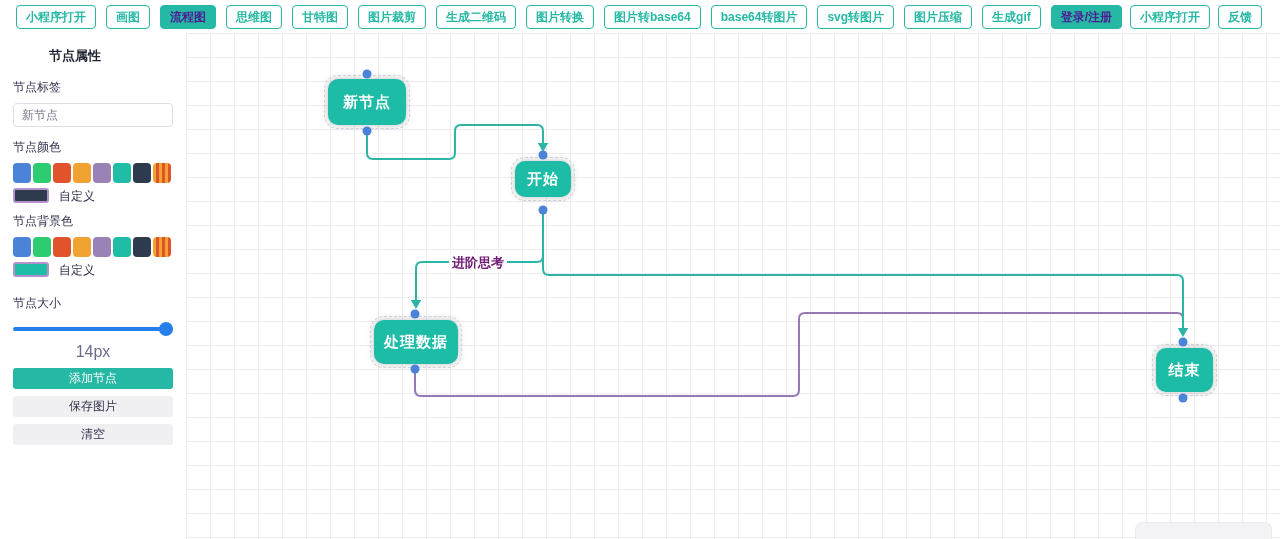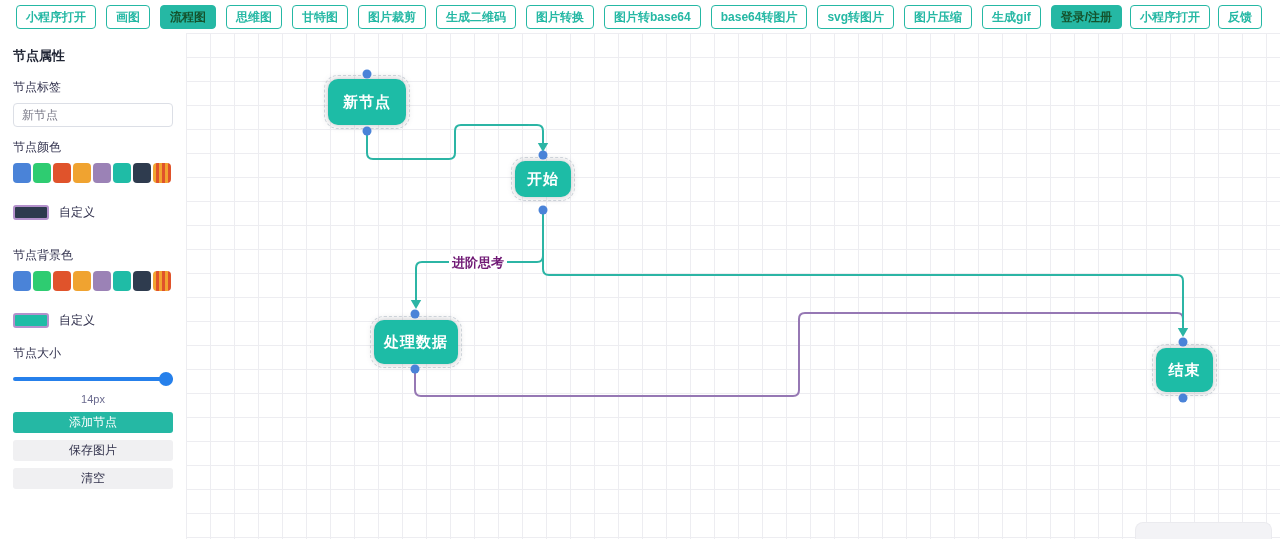--- a/index.html
+++ b/index.html
@@ -23,54 +23,54 @@
     background:#fff; display:flex; align-items:center;
     padding:0 18px 0 16px; z-index:5;
   }
   .tb-group { display:flex; gap:10px; align-items:center; }
   .tb-right { margin-left:auto; display:flex; gap:8px; align-items:center; }
   .btn {
     font-size:12px; font-weight:600; line-height:1;
     padding:5px 9px; border:1px solid var(--accent); border-radius:4px;
     color:var(--accent); background:#fff; cursor:pointer; white-space:nowrap;
   }
-  .btn.active { background:var(--accent); color:#14532d; }
+  .btn.active { background:var(--accent); color:#4c1d95; }
 
   
   .sidebar {
     position:absolute; left:0; top:33px; width:186px; bottom:0;
     background:#fff; padding:14px 13px; z-index:4;
   }
-  .sb-title { font-size:13px; font-weight:bold; color:#1f2433; margin-bottom:14px; }
+  .sb-title { font-size:13px; font-weight:bold; color:#1f2433; margin-bottom:14px;margin-left:36px; }
   .sb-label { font-size:12px; color:#33334f; margin:12px 0 7px; }
   .sb-input {
     width:160px; height:24px; border:1px solid #dcdfe6; border-radius:4px;
     font-size:12px; color:#7a7a88; padding:0 8px; outline:none;
     font-family:inherit;
   }
   .swatches { display:flex; gap:2px; }
   .swatch { width:18px; height:20px; border-radius:4px; cursor:pointer; }
   .swatch.stripe {
     background:repeating-linear-gradient(90deg,#f2a430 0 3px,#e0532b 3px 6px);
   }
-  .custom-row { display:flex; align-items:center; gap:10px; margin-top:21px; }
+  .custom-row { display:flex; gap:10px; margin-top:5px; }
   .custom-swatch {
     width:36px; height:15px; border:2px solid #b491cc; border-radius:3px;
     cursor:pointer;
   }
   .slider { position:relative; width:160px; height:14px; margin-top:10px; cursor:pointer; }
   .slider-track {
     position:absolute; left:0; right:0; top:5px; height:4px;
     background:var(--slider-blue); border-radius:2px;
   }
   .slider-handle {
     position:absolute; right:0; top:0; width:14px; height:14px;
     border-radius:50%; background:var(--slider-blue); cursor:grab;
   }
-  .slider-value { text-align:center; font-size:11px; color:#6b6b8f; margin-top:7px; }
+  .slider-value { text-align:center; font-size:16px; color:#6b6b8f; margin-top:7px; }
   .sb-btn {
     display:block; width:160px; height:21px; margin-top:7px;
     background:#f0f0f2; border:none; border-radius:3px;
     font-size:12px; color:#33334d; cursor:pointer; font-family:inherit;
   }
   .sb-btn.active { background:var(--accent); color:#fff; }
   .sb-btn.first { margin-top:16px; }
 
   
   .edges-svg { position:absolute; left:0; top:0; z-index:2; pointer-events:none; }
@@ -170,21 +170,21 @@
     <div class="swatch" style="background: rgb(155, 130, 182);"></div>
     <div class="swatch" style="background: rgb(31, 188, 166);"></div>
     <div class="swatch" style="background: rgb(46, 59, 78);"></div>
     <div class="swatch stripe"></div>
   </div>
   <div class="custom-row">
     <div class="custom-swatch" style="background: rgb(46, 59, 78);"></div>
     <span class="sb-label" style="margin:0">自定义</span>
   </div>
 
-  <div class="sb-label" style="margin-top:26px">节点背景色</div>
+  <div class="sb-label" style="margin-top:8px">节点背景色</div>
   <div class="swatches">
     <div class="swatch" style="background: rgb(74, 131, 216);"></div>
     <div class="swatch" style="background: rgb(46, 204, 113);"></div>
     <div class="swatch" style="background: rgb(224, 83, 43);"></div>
     <div class="swatch" style="background: rgb(240, 163, 48);"></div>
     <div class="swatch" style="background: rgb(155, 130, 182);"></div>
     <div class="swatch" style="background: rgb(31, 188, 166);"></div>
     <div class="swatch" style="background: rgb(46, 59, 78);"></div>
     <div class="swatch stripe"></div>
   </div>

